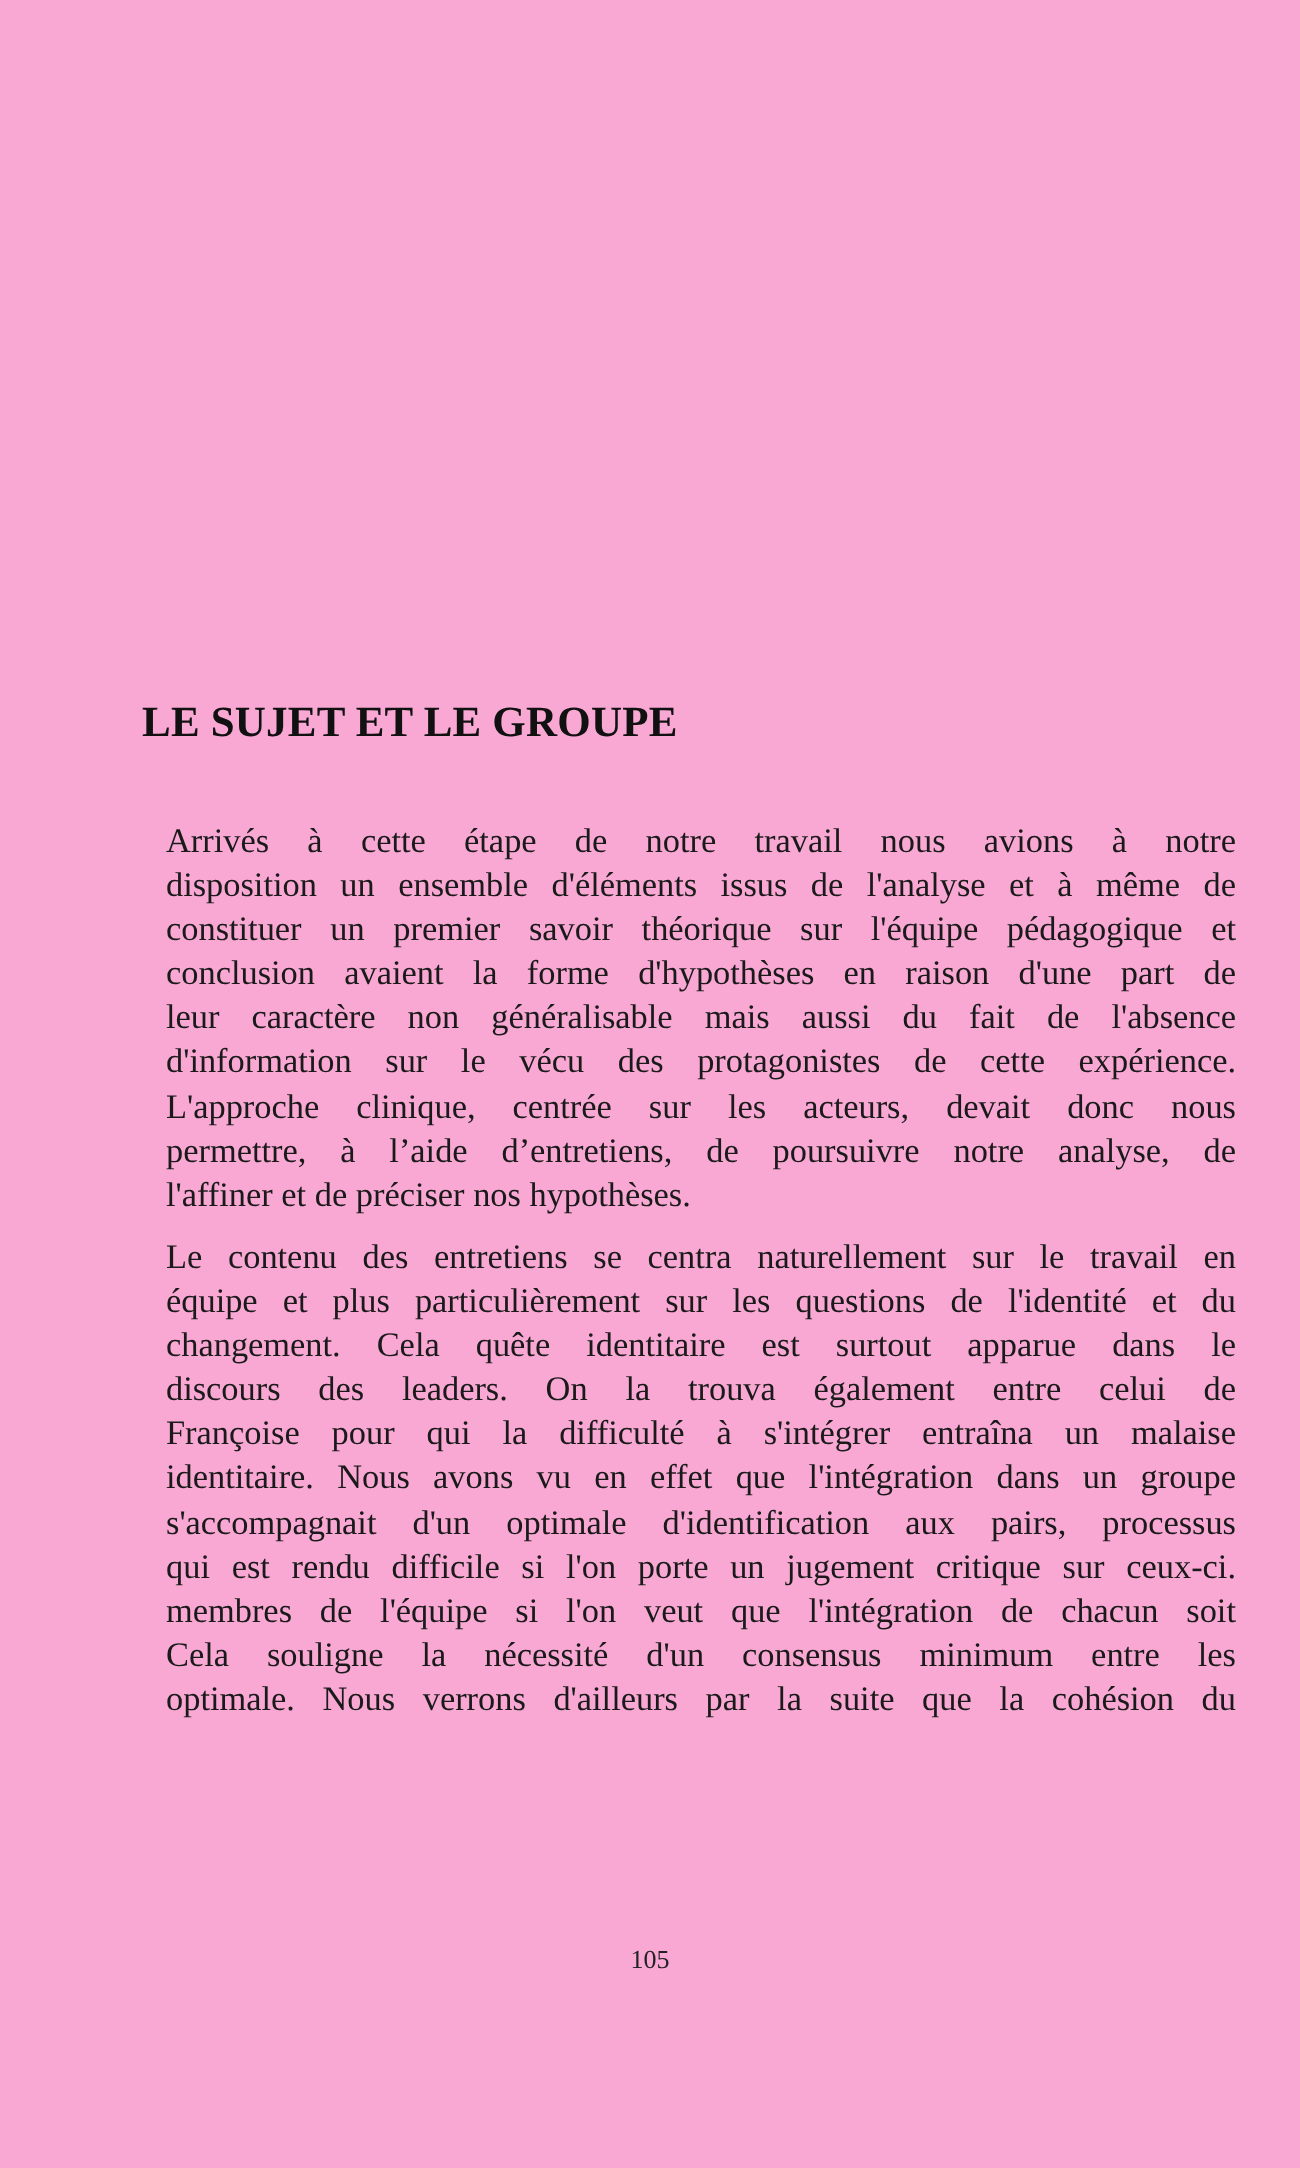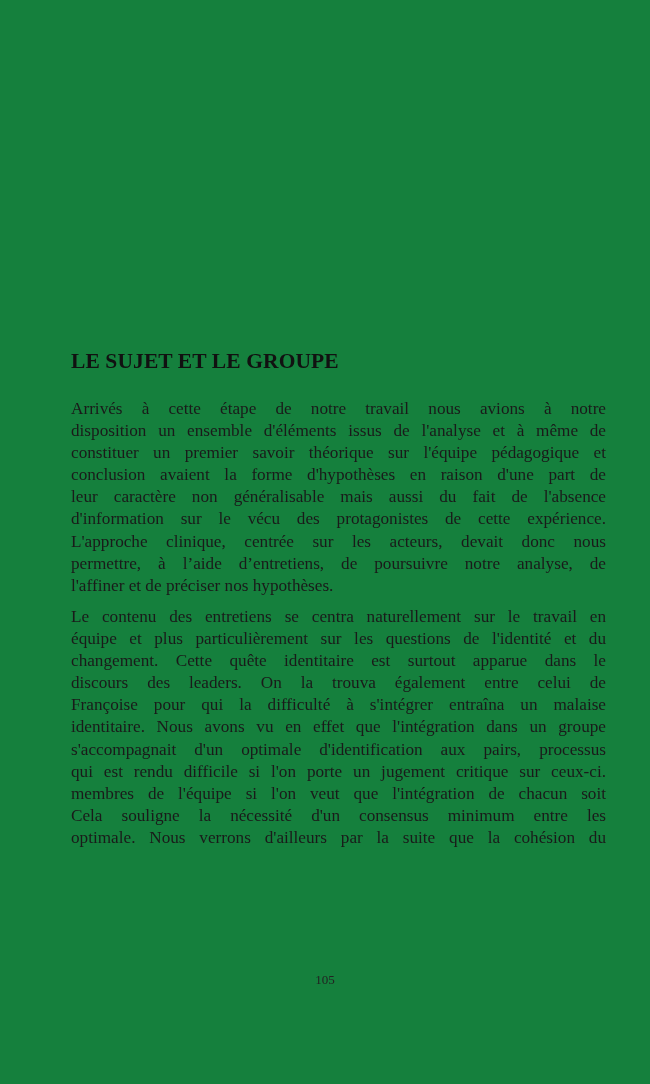--- a/index.html
+++ b/index.html
@@ -13,38 +13,38 @@
       position: relative;
       overflow: hidden;
       font-family: "Liberation Serif", "DejaVu Serif", serif;
       color: #1a1a1a;
     }
     .page {
       position: absolute;
       left: 0; top: 0;
       width: 650px;
       height: 1084px;
-      background: #15803d;
+      background: #f9a8d4;
     }
     .chapter-title {
       position: absolute;
       left: 71px;
       top: 349px;
       margin: 0;
       font-size: 21.5px;
       font-weight: bold;
       letter-spacing: 0.1px;
       color: #111;
       white-space: nowrap;
     }
     .body-text {
       position: absolute;
       left: 71px;
       width: 535px;
-      margin: 0;
+      margin: 12px;
       font-size: 17.2px;
       line-height: 22.1px;
       text-align: justify;
       text-align-last: left;
       color: #1a1a1a;
       hyphens: none;
     }
     .p1 { top: 398px; }
     .p2 { top: 606px; }
     .line {
@@ -82,21 +82,21 @@
     <span class="line">leur caractère non généralisable mais aussi du fait de l'absence</span>
     <span class="line">d'information sur le vécu des protagonistes de cette expérience.</span>
     <span class="line">L'approche clinique, centrée sur les acteurs, devait donc nous</span>
     <span class="line">permettre, à l’aide d’entretiens, de poursuivre notre analyse, de</span>
     <span class="line last">l'affiner et de préciser nos hypothèses.</span>
   </p>
 
   <p class="body-text p2">
     <span class="line">Le contenu des entretiens se centra naturellement sur le travail en</span>
     <span class="line">équipe et plus particulièrement sur les questions de l'identité et du</span>
-    <span class="line">changement. Cette quête identitaire est surtout apparue dans le</span>
+    <span class="line">changement. Cela quête identitaire est surtout apparue dans le</span>
     <span class="line">discours des leaders. On la trouva également entre celui de</span>
     <span class="line">Françoise pour qui  la difficulté à s'intégrer entraîna un malaise</span>
     <span class="line">identitaire. Nous avons vu en effet que l'intégration dans un groupe</span>
     <span class="line">s'accompagnait d'un optimale d'identification aux pairs, processus</span>
     <span class="line">qui est rendu difficile si l'on porte un jugement critique sur ceux-ci.</span>
     <span class="line">membres de l'équipe si l'on veut que l'intégration de chacun soit</span>
     <span class="line">Cela souligne la nécessité d'un consensus minimum entre les</span>
     <span class="line">optimale. Nous verrons d'ailleurs par la suite que la cohésion du</span>
   </p>
 

